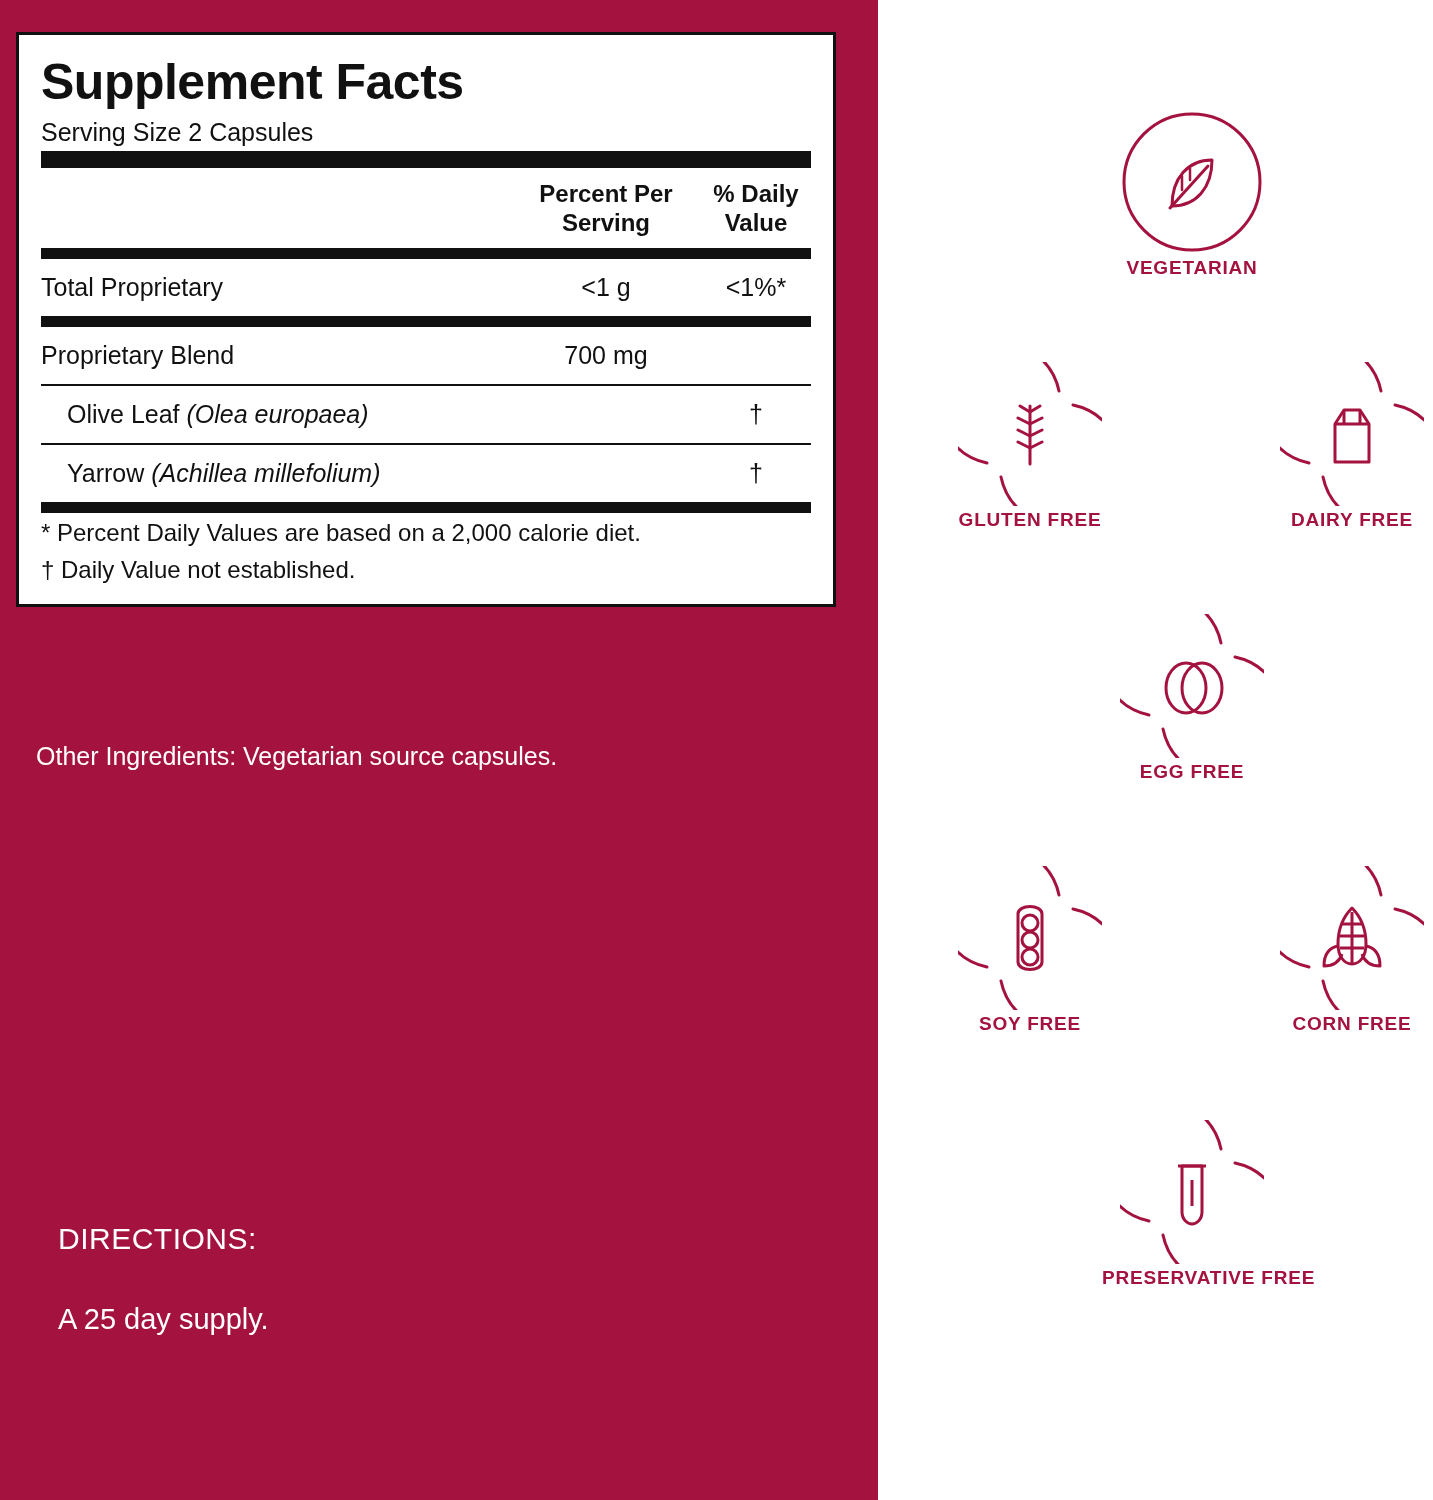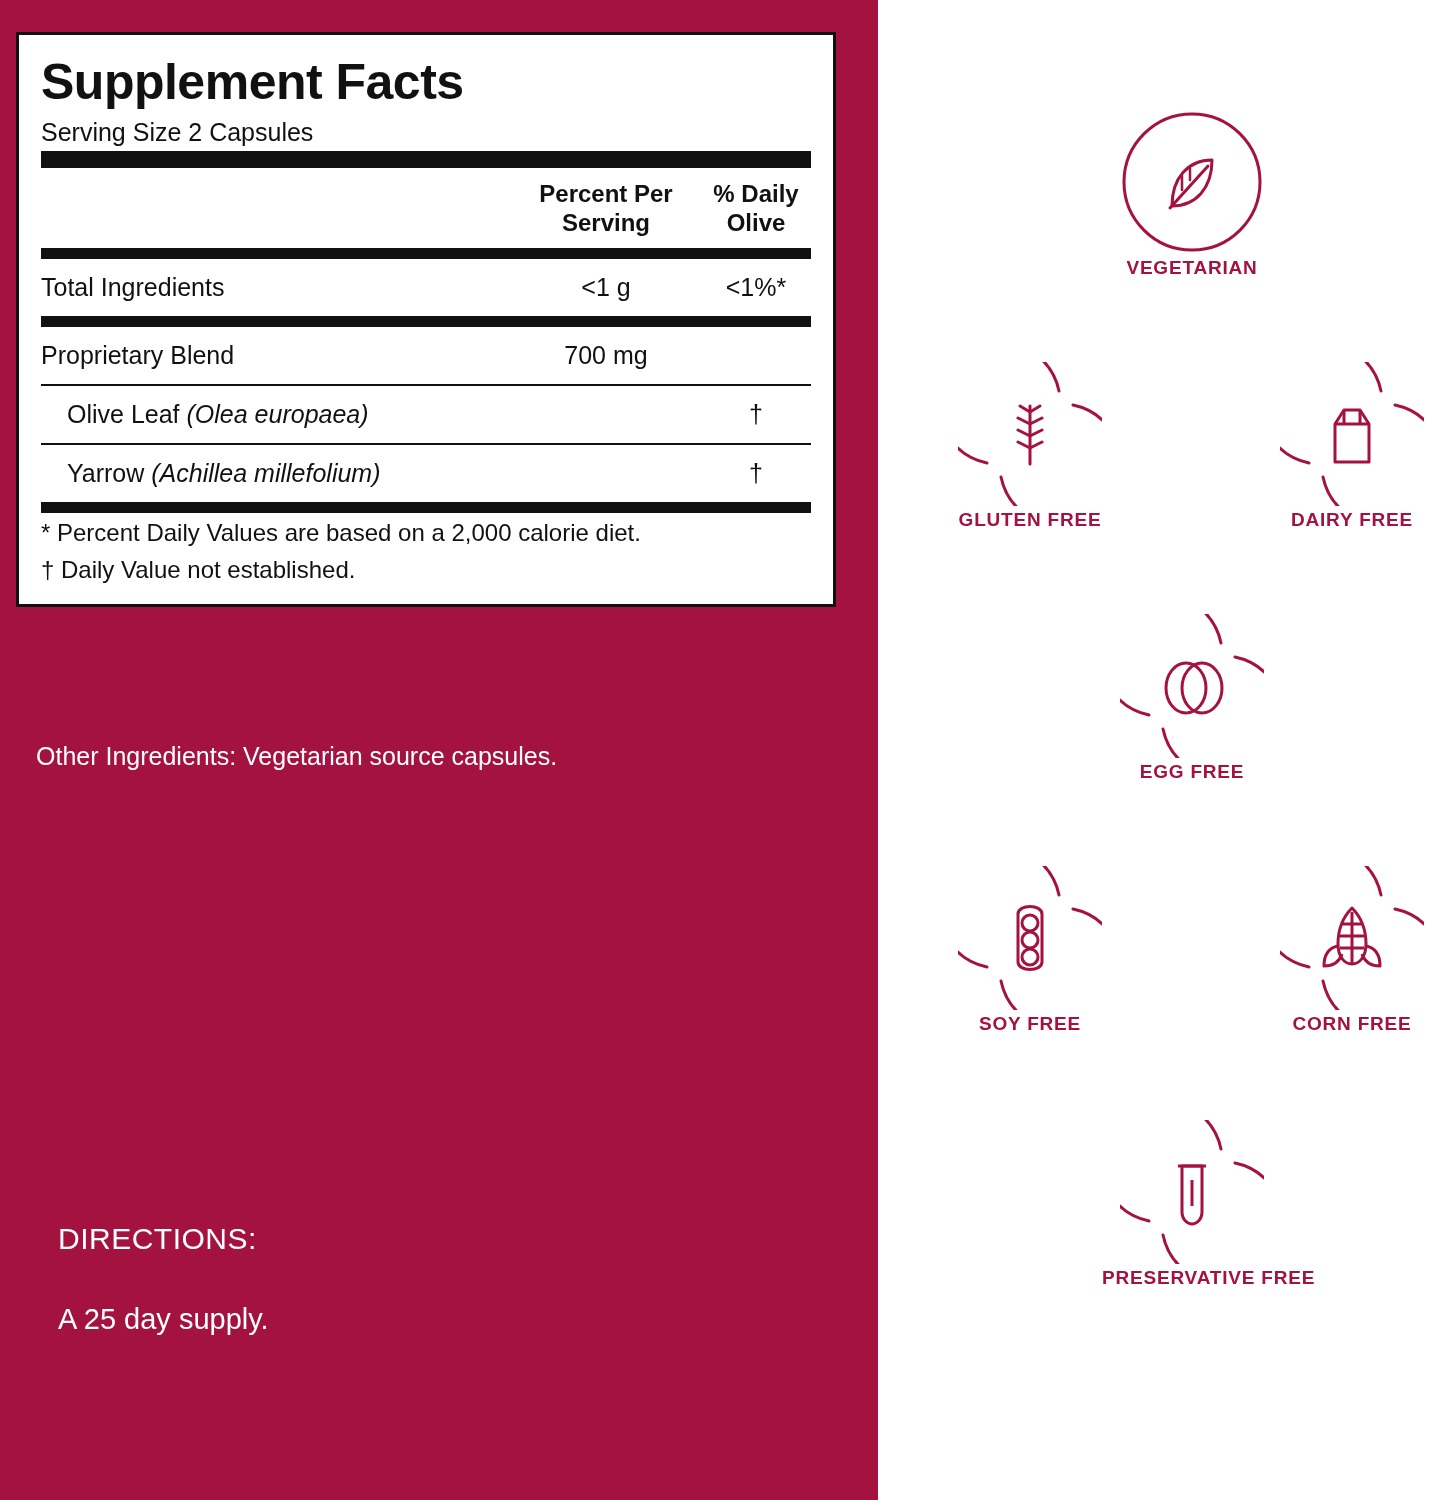--- a/index.html
+++ b/index.html
@@ -179,28 +179,28 @@
 
     <div class="rule-thick"></div>
 
     <div class="sf-headrow">
       <div class="sf-headcell col-amt">
         <div>Percent Per</div>
         <div>Serving</div>
       </div>
       <div class="sf-headcell col-dv">
         <div>% Daily</div>
-        <div>Olive</div>
+        <div>Value</div>
       </div>
     </div>
 
     <div class="rule-med"></div>
 
     <div class="sf-row">
-      <div class="name">Total Ingredients</div>
+      <div class="name">Total Proprietary</div>
       <div class="amt">&lt;1 g</div>
       <div class="dv">&lt;1%*</div>
     </div>
 
     <div class="rule-med"></div>
 
     <div class="sf-row">
       <div class="name">Proprietary Blend</div>
       <div class="amt">700 mg</div>
       <div class="dv"></div>

